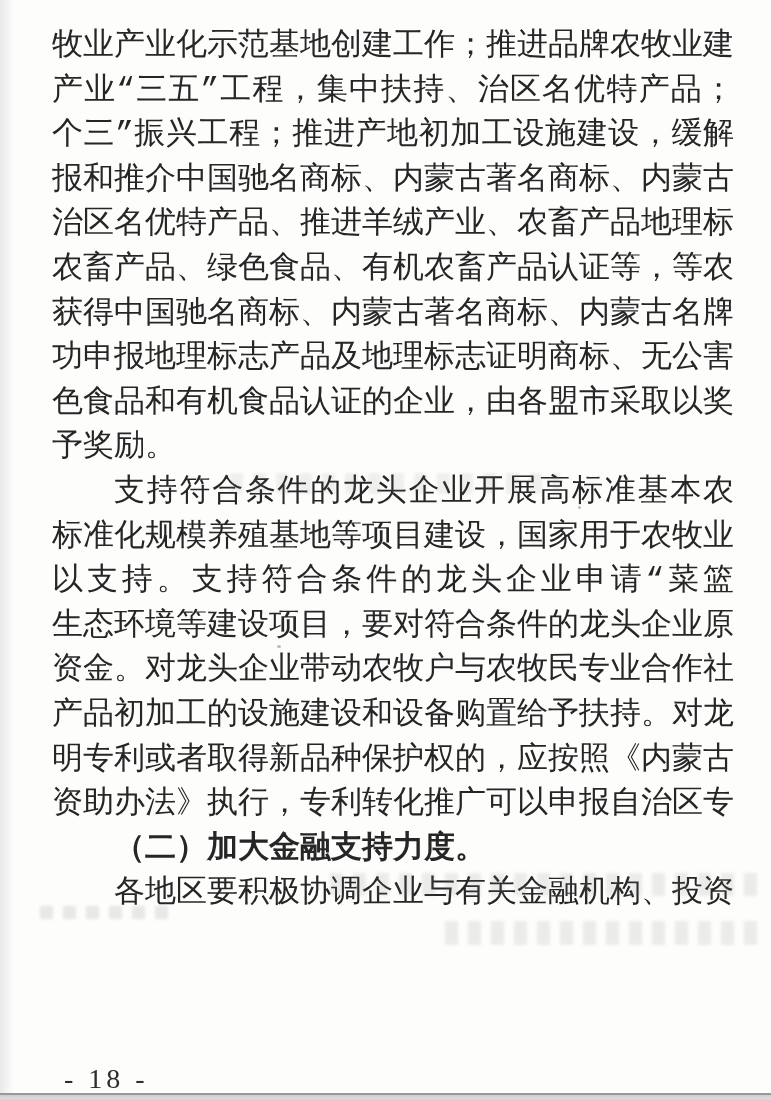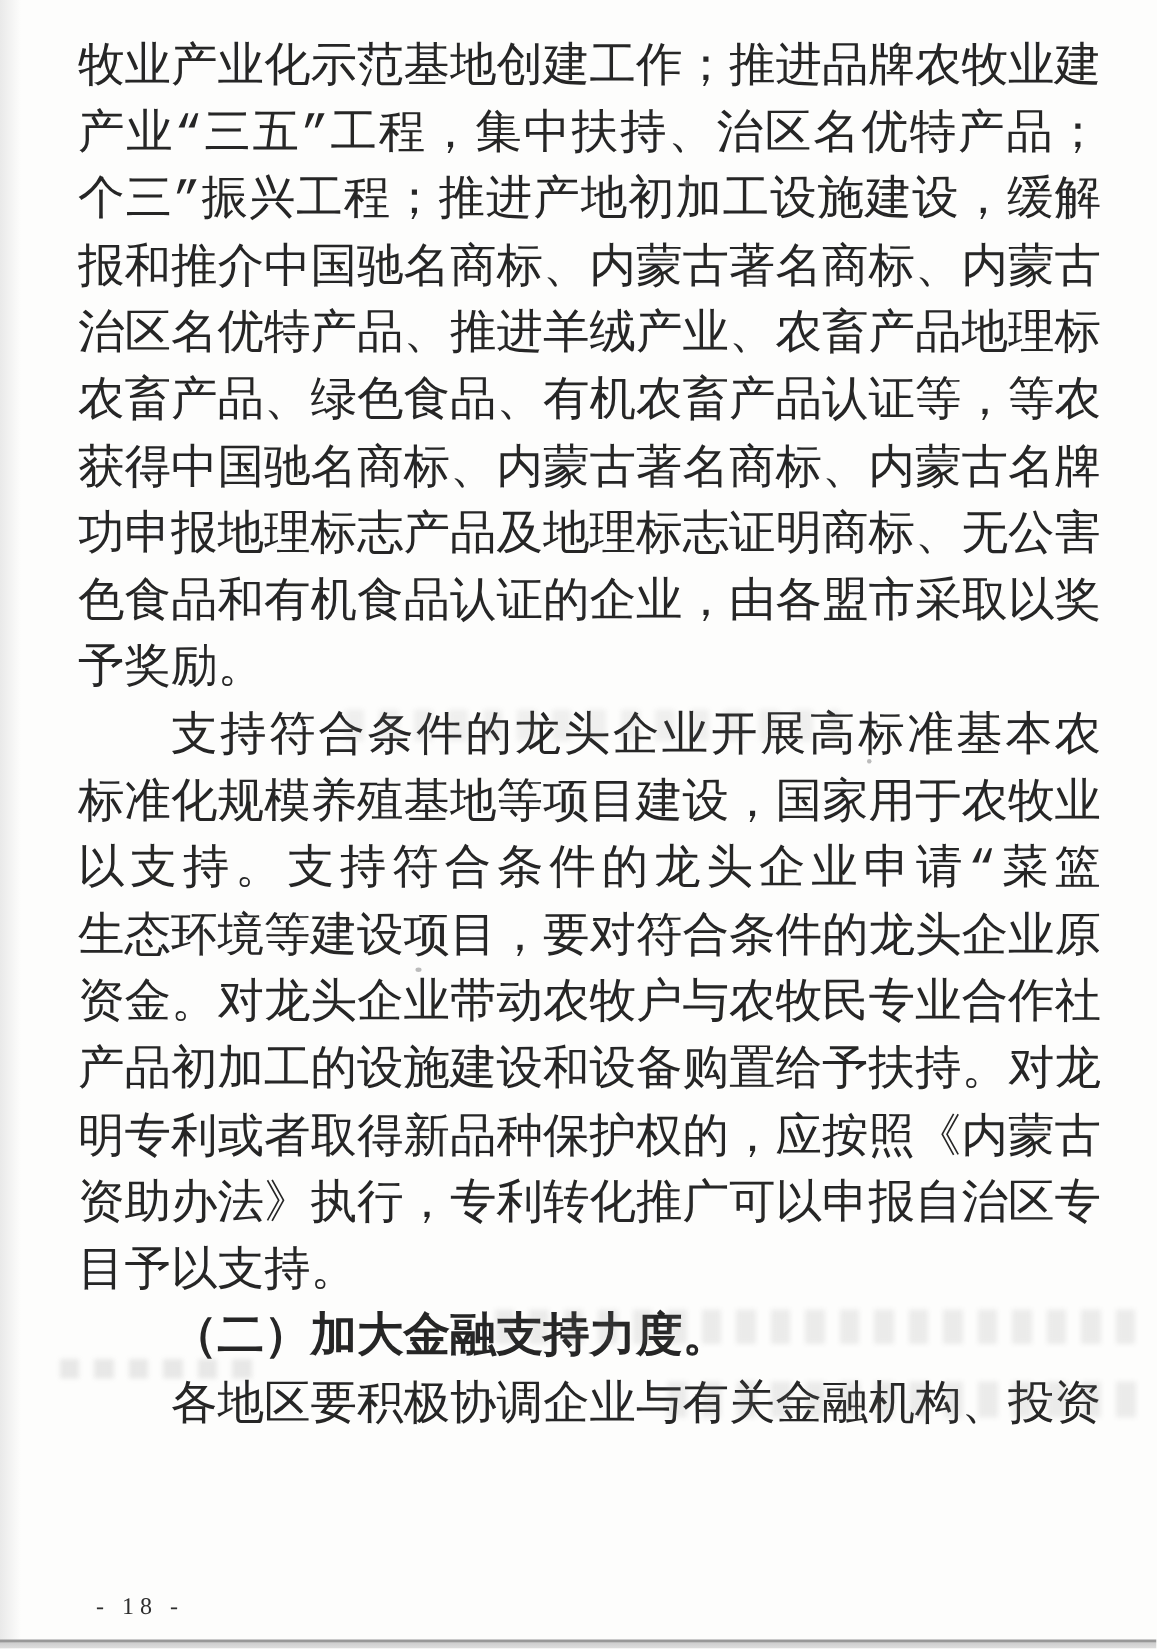--- a/index.html
+++ b/index.html
@@ -36,21 +36,21 @@
     overflow: hidden;
     font-family: Liberation Mono, monospace;
   }
   .line.indent { text-indent: 2em; }
   .line.para-end { text-align-last: left; }
   .line.heading { font-weight: 700; }
   .page-number {
     position: absolute;
     left: 64px;
     top: 1063px;
-    font-size: 16px;
+    font-size: 28px;
     color: #2e2e2e;
     letter-spacing: 4px;
     white-space: pre;
   }
   
   .ghost {
     position: absolute;
     opacity: 0.45;
     filter: blur(1.6px);
     background: repeating-linear-gradient(90deg,
@@ -104,21 +104,20 @@
       <div class="line">色食品和有机食品认证的企业，由各盟市采取以奖代补的方式给</div>
       <div class="line para-end">予奖励。</div>
       <div class="line indent">支持符合条件的龙头企业开展高标准基本农田、设施农业、</div>
       <div class="line">标准化规模养殖基地等项目建设，国家用于农牧业和农村牧区的</div>
       <div class="line">以支持。支持符合条件的龙头企业申请“菜篮子”产品生产扶持</div>
       <div class="line">生态环境等建设项目，要对符合条件的龙头企业原料生产基地予</div>
       <div class="line">资金。对龙头企业带动农牧户与农牧民专业合作社进行产地农畜</div>
       <div class="line">产品初加工的设施建设和设备购置给予扶持。对龙头企业获得发</div>
       <div class="line">明专利或者取得新品种保护权的，应按照《内蒙古发明专利费用</div>
       <div class="line">资助办法》执行，专利转化推广可以申报自治区专利转化基金项</div>
-      <div class="line para-end">目予以支持。</div>
       <div class="line heading indent para-end">（二）加大金融支持力度。</div>
       <div class="line indent">各地区要积极协调企业与有关金融机构、投资者进行合作，</div>
     </div>
 
   <div class="ghost g1"></div>
   <div class="ghost g2"></div>
   <div class="ghost g3"></div>
   <div class="ghost g4"></div>
 
   <div class="speck s1"></div>

